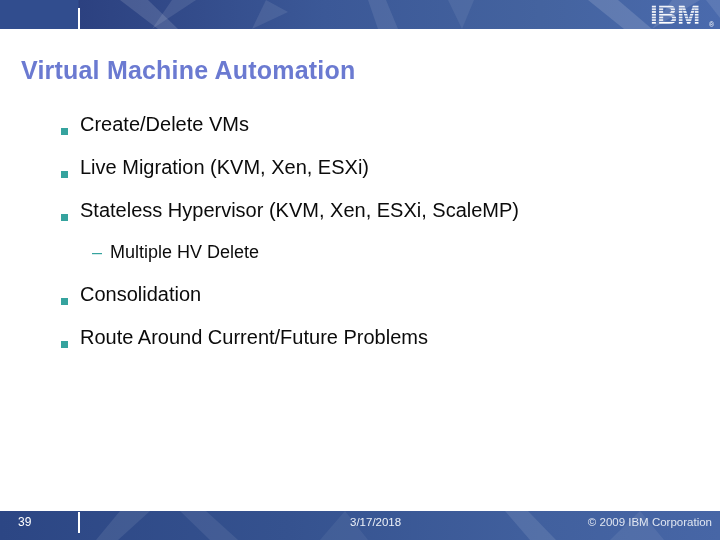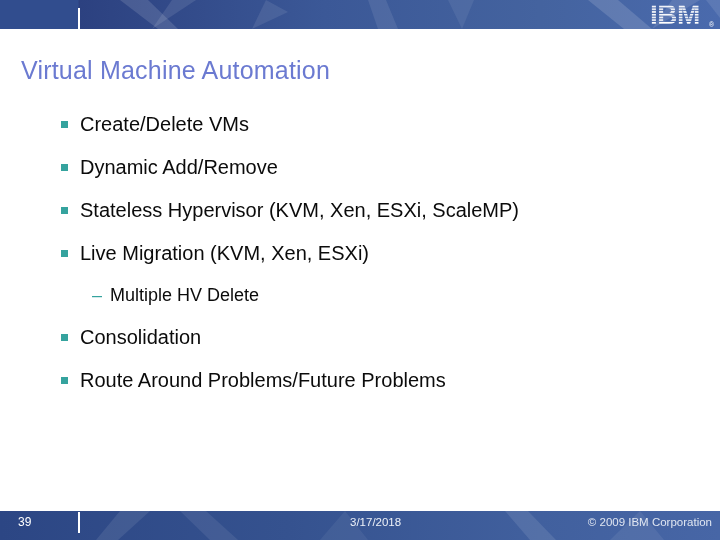--- a/index.html
+++ b/index.html
@@ -16,31 +16,31 @@
   .banner svg{display:block;}
   .banner-divider{
     position:absolute;left:78px;top:8px;width:2px;height:21px;
     background:#ffffff;
   }
   .ibm-logo{position:absolute;top:3px;left:650px;width:66px;height:25px;}
 
   
   .title{
     position:absolute;left:21px;top:56px;
-    font-size:25px;font-weight:400;letter-spacing:.2px;
+    font-size:25px;font-weight:700;letter-spacing:.2px;
     color:var(--title-color,#6b7ad1);
     margin:0;
   }
 
   
   .bullets{
     position:absolute;left:60px;top:114px;width:620px;
   }
   .bullet{
-    display:flex;align-items:flex-start;
+    display:flex;align-items:flex-end;
     font-size:20px;line-height:21px;color:var(--text-color,#0b0b0b);
     margin:0 0 22px 0;
   }
   .bullet .sq{
     flex:0 0 auto;
     width:7px;height:7px;margin:7px 12px 0 1px;
     background:var(--accent-teal,#35a39e);
   }
   .bullet.sub{
     font-size:18px;line-height:19px;
@@ -116,41 +116,37 @@
 
   <h1 class="title">Virtual Machine Automation</h1>
 
   <div class="bullets" id="bullets">
       <div class="bullet">
         <span class="sq"></span>
         <span>Create/Delete VMs</span>
       </div>
       <div class="bullet">
         <span class="sq"></span>
-        <span>Dynamic Add/Remove</span>
+        <span>Live Migration (KVM, Xen, ESXi)</span>
       </div>
       <div class="bullet">
         <span class="sq"></span>
         <span>Stateless Hypervisor (KVM, Xen, ESXi, ScaleMP)</span>
-      </div>
-      <div class="bullet">
-        <span class="sq"></span>
-        <span>Live Migration (KVM, Xen, ESXi)</span>
       </div>
       <div class="bullet sub">
         <span class="dash">–</span>
         <span>Multiple HV Delete</span>
       </div>
       <div class="bullet">
         <span class="sq"></span>
         <span>Consolidation</span>
       </div>
       <div class="bullet">
         <span class="sq"></span>
-        <span>Route Around Problems/Future Problems</span>
+        <span>Route Around Current/Future Problems</span>
       </div>
     </div>
 
   <div class="footer">
     <svg width="720" height="29" viewBox="0 0 720 29">
       <defs>
         <linearGradient id="fgrad" x1="0" y1="0" x2="1" y2="0">
           <stop offset="0%" stop-color="#2c4684"></stop>
           <stop offset="40%" stop-color="#35528f"></stop>
           <stop offset="75%" stop-color="#41609e"></stop>

